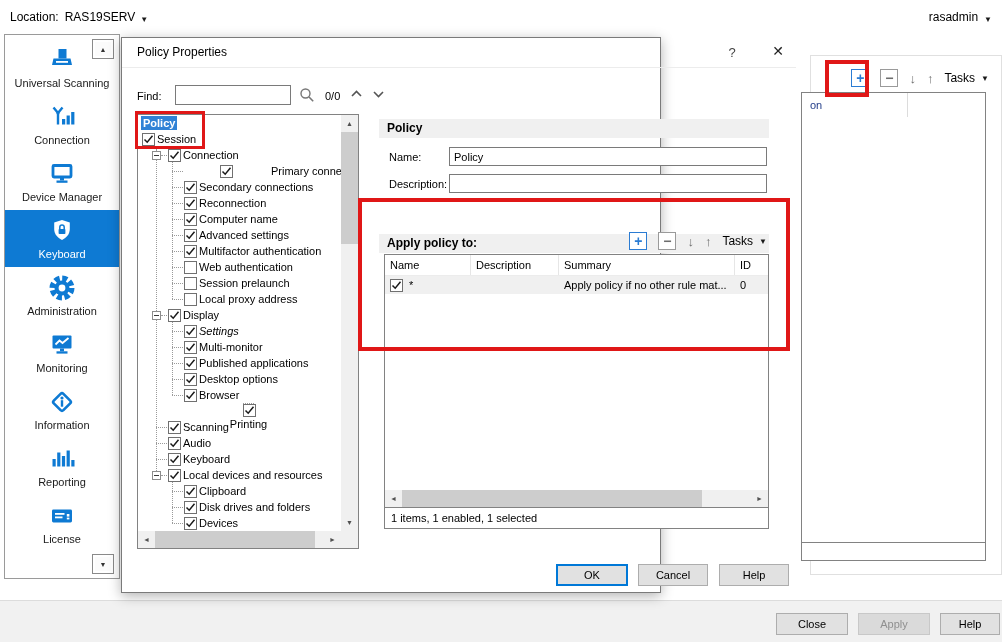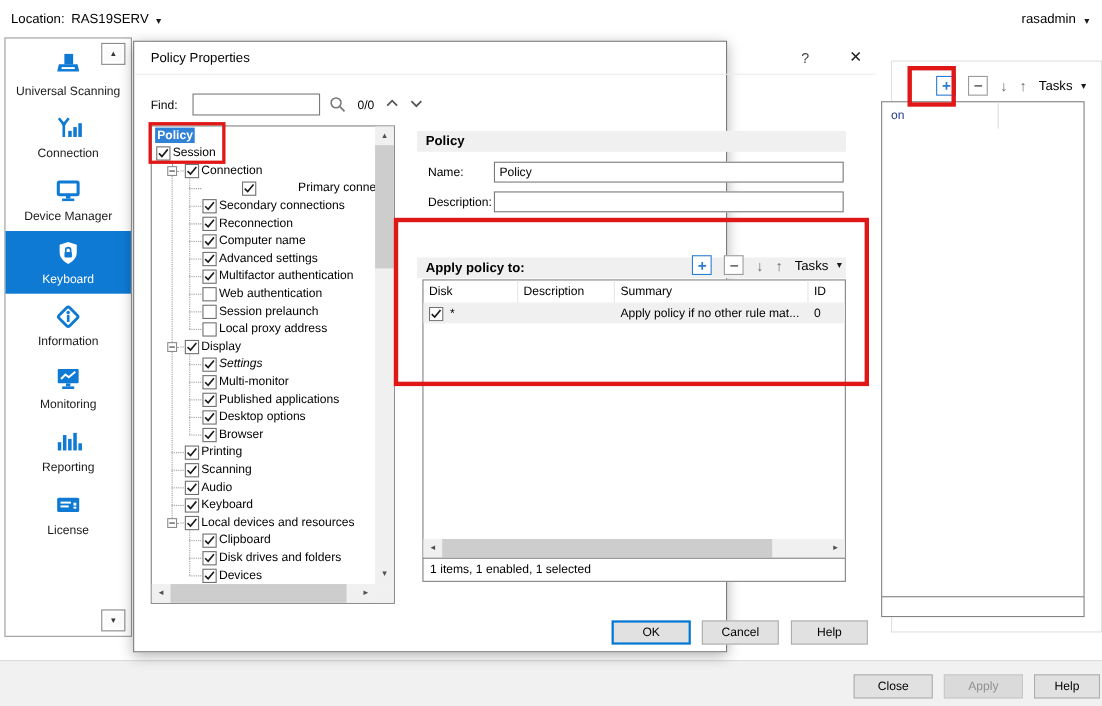--- a/index.html
+++ b/index.html
@@ -193,38 +193,48 @@
           <svg id="icon-policies" viewBox="0 0 28 28">
             <path d="M14 3 L21.8 5.4 V12 C21.8 17.2 18.6 20.6 14 23 C9.4 20.6 6.2 17.2 6.2 12 V5.4 Z" fill="currentColor"></path>
             <path d="M11.8 12.2 v-1.9 a2.2 2.2 0 0 1 4.4 0 v1.9" fill="none" stroke-width="1.5" class="bgstroke"></path>
             <rect x="10.6" y="12" width="6.8" height="5" rx="0.8" class="bgfill"></rect>
           </svg>
         </span>
     <span class="side-label">Keyboard</span>
   </div>
       <div class="side-item">
     <span class="side-icon">
-          <svg id="icon-information" viewBox="0 0 28 28">
-            <rect x="7.2" y="7.2" width="13.6" height="13.6" rx="2" fill="none" stroke="currentColor" stroke-width="2.6" transform="rotate(45 14 14)"></rect>
-            <circle cx="14" cy="10" r="1.6" fill="currentColor"></circle>
-            <rect x="12.8" y="12.2" width="2.4" height="6.5" fill="currentColor"></rect>
-          </svg>
-        </span>
-    <span class="side-label">Information</span>
+          <svg id="icon-administration" viewBox="0 0 28 28">
+            <circle cx="14" cy="14" r="9.5" fill="none" stroke="currentColor" stroke-width="6" stroke-dasharray="4.9 2.55"></circle>
+            <circle cx="14" cy="14" r="7.5" fill="currentColor"></circle>
+            <circle cx="14" cy="14" r="3.4" class="bgfill"></circle>
+          </svg>
+        </span>
+    <span class="side-label">Administration</span>
   </div>
       <div class="side-item">
     <span class="side-icon">
           <svg id="icon-monitoring" viewBox="0 0 28 28">
             <rect x="4.5" y="4.5" width="19" height="13" rx="1" fill="currentColor"></rect>
             <polyline points="7.5,13.5 11.5,9.5 14.5,12 20.5,7" fill="none" stroke-width="1.8" class="bgstroke"></polyline>
             <rect x="12" y="17.5" width="4" height="2.8" fill="currentColor"></rect>
             <rect x="8.5" y="20.3" width="11" height="2.3" fill="currentColor"></rect>
           </svg>
         </span>
     <span class="side-label">Monitoring</span>
+  </div>
+      <div class="side-item">
+    <span class="side-icon">
+          <svg id="icon-information" viewBox="0 0 28 28">
+            <rect x="7.2" y="7.2" width="13.6" height="13.6" rx="2" fill="none" stroke="currentColor" stroke-width="2.6" transform="rotate(45 14 14)"></rect>
+            <circle cx="14" cy="10" r="1.6" fill="currentColor"></circle>
+            <rect x="12.8" y="12.2" width="2.4" height="6.5" fill="currentColor"></rect>
+          </svg>
+        </span>
+    <span class="side-label">Information</span>
   </div>
       <div class="side-item">
     <span class="side-icon">
           <svg id="icon-reporting" viewBox="0 0 28 28">
             <rect x="4.5" y="14" width="3.2" height="7.5" fill="currentColor"></rect>
             <rect x="9.2" y="7.5" width="3.2" height="14" fill="currentColor"></rect>
             <rect x="13.9" y="11" width="3.2" height="10.5" fill="currentColor"></rect>
             <rect x="18.6" y="5.5" width="3.2" height="16" fill="currentColor"></rect>
             <rect x="23.3" y="15" width="3.2" height="6.5" fill="currentColor"></rect>
           </svg>
@@ -465,21 +475,21 @@
         <div class="tree-row" style="padding-left: 34px;">
 
     <span class="stub" style="width: 11px;"></span>
     <span class="cb">
             <svg viewBox="0 0 11 11">
               <path d="M1.5 5.5 L4.2 8.2 L9.5 1.8" fill="none" stroke="#1a1a1a" stroke-width="1.5"></path>
             </svg>
           </span>
     <span class="lbl">Browser</span>
   </div>
-        <div class="tree-row" style="padding-left: 18px;">
+        <div class="tree-row" style="padding-left: 18px; flex-direction: column;">
 
     <span class="stub" style="width: 11px;"></span>
     <span class="cb">
             <svg viewBox="0 0 11 11">
               <path d="M1.5 5.5 L4.2 8.2 L9.5 1.8" fill="none" stroke="#1a1a1a" stroke-width="1.5"></path>
             </svg>
           </span>
     <span class="lbl">Printing</span>
   </div>
         <div class="tree-row" style="padding-left: 18px;">
@@ -590,21 +600,21 @@
     <span class="tb-arrow">↓</span>
     <span class="tb-arrow">↑</span>
     <span class="tb-tasks">
       <span>Tasks</span>
       <span class="caret">▼</span>
     </span>
   </div>
 
   <div class="ptable">
     <div class="hdr">
-      <div>Disk</div>
+      <div>Name</div>
       <div>Description</div>
       <div>Summary</div>
       <div>ID</div>
     </div>
     <div id="rules-body">
         <div class="prow">
     <div class="c1">
       <span class="cb">
               <svg viewBox="0 0 11 11">
                 <path d="M1.5 5.5 L4.2 8.2 L9.5 1.8" fill="none" stroke="#1a1a1a" stroke-width="1.5"></path>

